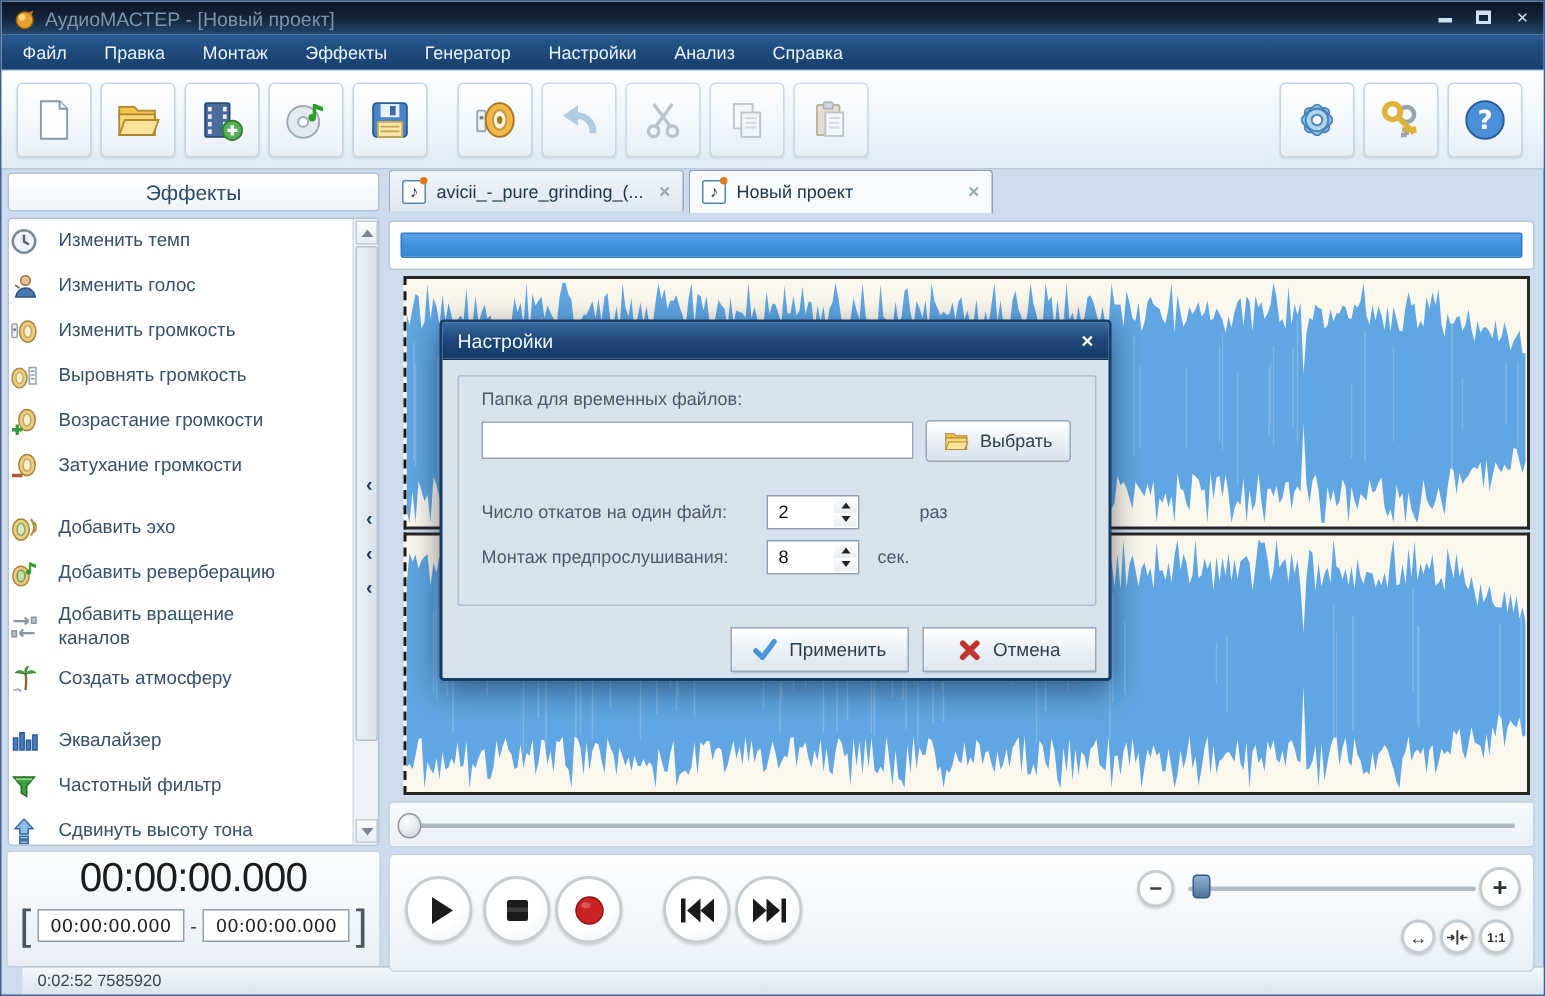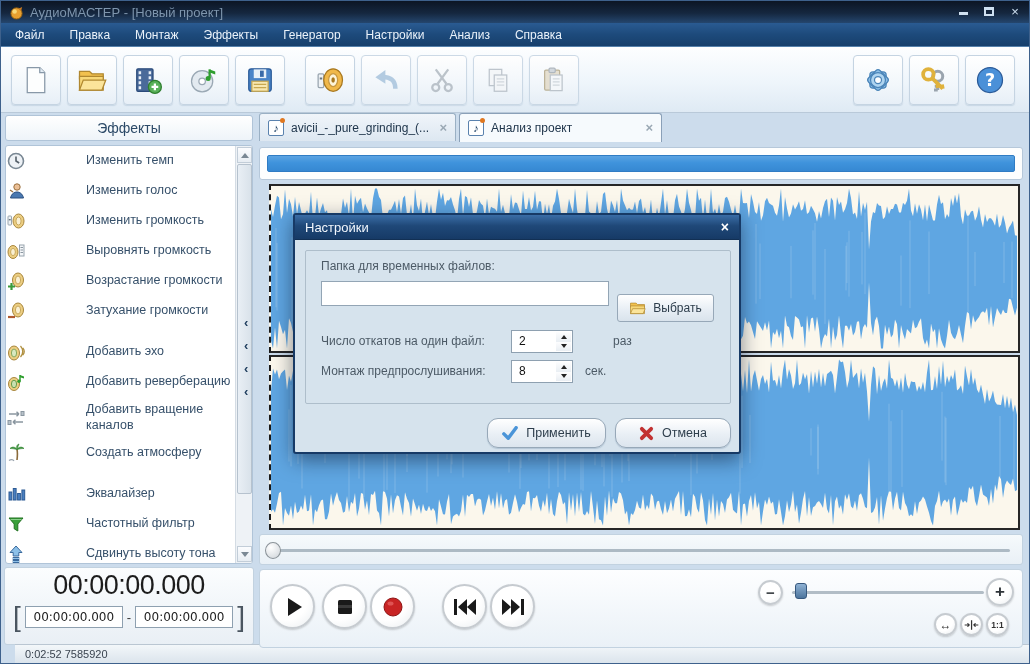--- a/index.html
+++ b/index.html
@@ -33,21 +33,21 @@
   .tbtn.disabled { opacity:.85; }
   .tb-sep { width:14px; }
   #toolbar-right { margin-left:auto; display:flex; }
 
   
   #effects-header { position:absolute; left:4px; top:114px; width:248px; height:26px;
     background:linear-gradient(180deg,#ffffff,#eef4f9); border:1px solid #b0c4d8; border-radius:3px;
     display:flex; align-items:center; justify-content:center; font-size:14px; color:#2c4a68; }
   #effects-list { position:absolute; left:4px; top:144px; width:248px; height:419px;
     background:#fff; border:1px solid #b0c4d8; border-radius:3px; overflow:hidden; }
-  .fx-item { display:flex; align-items:center; padding:5px 6px 5px 0; gap:13px; min-height:30px;justify-content:space-between; }
+  .fx-item { display:flex; align-items:center; padding:5px 6px 5px 0; gap:13px; min-height:30px; }
   .fx-item.group-start { margin-top:11px; }
   .fx-label { font-size:12.5px; color:#36506a; line-height:1.25; width:160px; }
   .fx-ico { width:20px; height:20px; flex:0 0 20px; }
   
   #fx-scrollbar { position:absolute; right:0; top:0; width:17px; height:100%;
     background:#eef2f6; border-left:1px solid #d4dce4; }
   .sb-arrow { position:absolute; left:1px; width:15px; height:16px; background:linear-gradient(180deg,#fbfcfe,#e7edf3);
     border:1px solid #c2cdd8; display:flex; align-items:center; justify-content:center; }
   .sb-arrow.up { top:1px; } .sb-arrow.down { bottom:1px; }
   .tri-up { width:0; height:0; border-left:4px solid transparent; border-right:4px solid transparent; border-bottom:5px solid #7a8894; }
@@ -130,35 +130,35 @@
   #dialog-titlebar { height:25px; background:linear-gradient(180deg,#3a6da6 0%,#1f4878 45%,#163a66 100%);
     display:flex; align-items:center; padding:0 10px; border-bottom:1px solid #123054; }
   #dialog-title { color:#f2f7fd; font-size:13px; }
   #dialog-close { margin-left:auto; color:#ffffff; font-size:14px; font-weight:bold; line-height:14px; }
   #dialog-group { position:absolute; left:10px; top:35px; width:426px; height:154px;
     border:1px solid #aebecb; border-radius:2px; }
   .dlg-label { position:absolute; font-size:12px; color:#4c5a66; }
   #tmp-folder-label { left:26px; top:44px; }
   #tmp-folder-input { position:absolute; left:26px; top:66px; width:288px; height:25px;
     border:1px solid #93a5b5; background:#fff; font-size:12px; padding:0 5px; }
-  #browse-button { position:absolute; left:322px; top:79px; width:97px; height:28px;
+  #browse-button { position:absolute; left:322px; top:65px; width:97px; height:28px;
     border:1px solid #97a8b8; border-radius:3px; background:linear-gradient(180deg,#ffffff,#e6edf4 60%,#d9e3ec);
     display:flex; align-items:center; justify-content:center; gap:7px; font-size:12px; color:#2e3e4c; }
   #undo-count-label { left:26px; top:119px; }
   #preview-time-label { left:26px; top:149px; }
   .spinner { position:absolute; left:216px; width:62px; height:23px; border:1px solid #8ea0b0; background:#fff; }
   #undo-count-spinner { top:115px; } #preview-time-spinner { top:145px; }
   .spin-value { position:absolute; left:7px; top:3px; font-size:12px; color:#111; }
   .spin-buttons { position:absolute; right:1px; top:1px; width:15px; height:19px; display:flex; flex-direction:column; }
   .spin-up,.spin-down { flex:1; display:flex; align-items:center; justify-content:center; background:linear-gradient(180deg,#fdfdfe,#e9eef3); }
   .spin-up .t { width:0;height:0;border-left:3.5px solid transparent;border-right:3.5px solid transparent;border-bottom:4.5px solid #222; }
   .spin-down .t { width:0;height:0;border-left:3.5px solid transparent;border-right:3.5px solid transparent;border-top:4.5px solid #222; }
   .unit-label { position:absolute; left:290px; font-size:12px; color:#4c5a66; }
   #undo-count-unit { top:119px;padding-left:28px; } #preview-time-unit { top:149px; }
-  .dlg-btn { position:absolute; top:203px; height:30px; border:1px solid #97a8b8; border-radius:11px;
+  .dlg-btn { position:absolute; top:203px; height:30px; border:1px solid #97a8b8; border-radius:0;
     background:linear-gradient(180deg,#ffffff,#e9eff5 55%,#dce5ee); display:flex; align-items:center;
     justify-content:center; gap:8px; font-size:12.5px; color:#2e3e4c; box-shadow:0 1px 1px rgba(100,130,160,.3); }
   #apply-button { left:192px; width:119px; }
   #cancel-button { left:320px; width:116px; }
 </style>
 </head>
 <body>
 
 <div id="app">
 
@@ -439,21 +439,21 @@
   </div>
 
   <div id="tabbar">
     <div class="tab" id="tab-0">
       <span class="tab-note-icon">♪<i></i></span>
       <span class="tab-label">avicii_-_pure_grinding_(...</span>
       <span class="tab-close">×</span>
     </div>
     <div class="tab active" id="tab-1">
       <span class="tab-note-icon">♪<i></i></span>
-      <span class="tab-label">Анализ проект</span>
+      <span class="tab-label">Новый проект</span>
       <span class="tab-close">×</span>
     </div>
   </div>
 
   <div id="overview-panel">
     <div id="overview-progress"></div>
   </div>
 
   <div id="wave-area">
     <div class="channel" id="channel-1">

